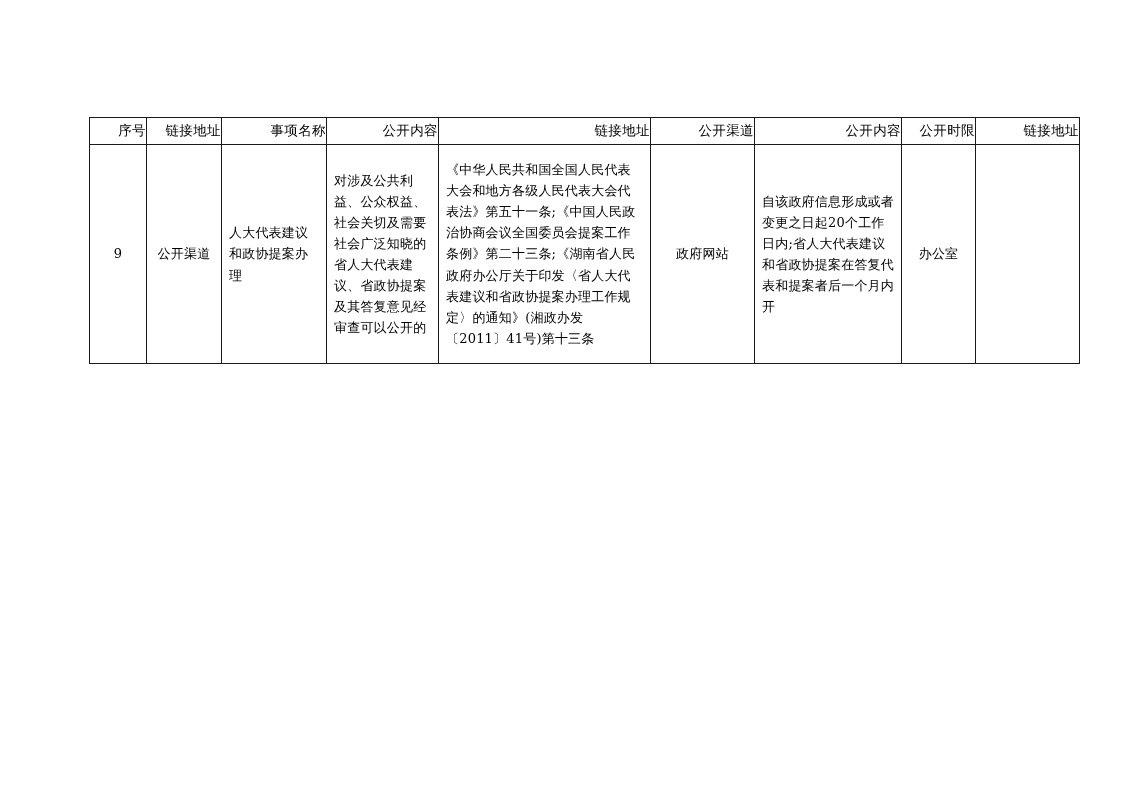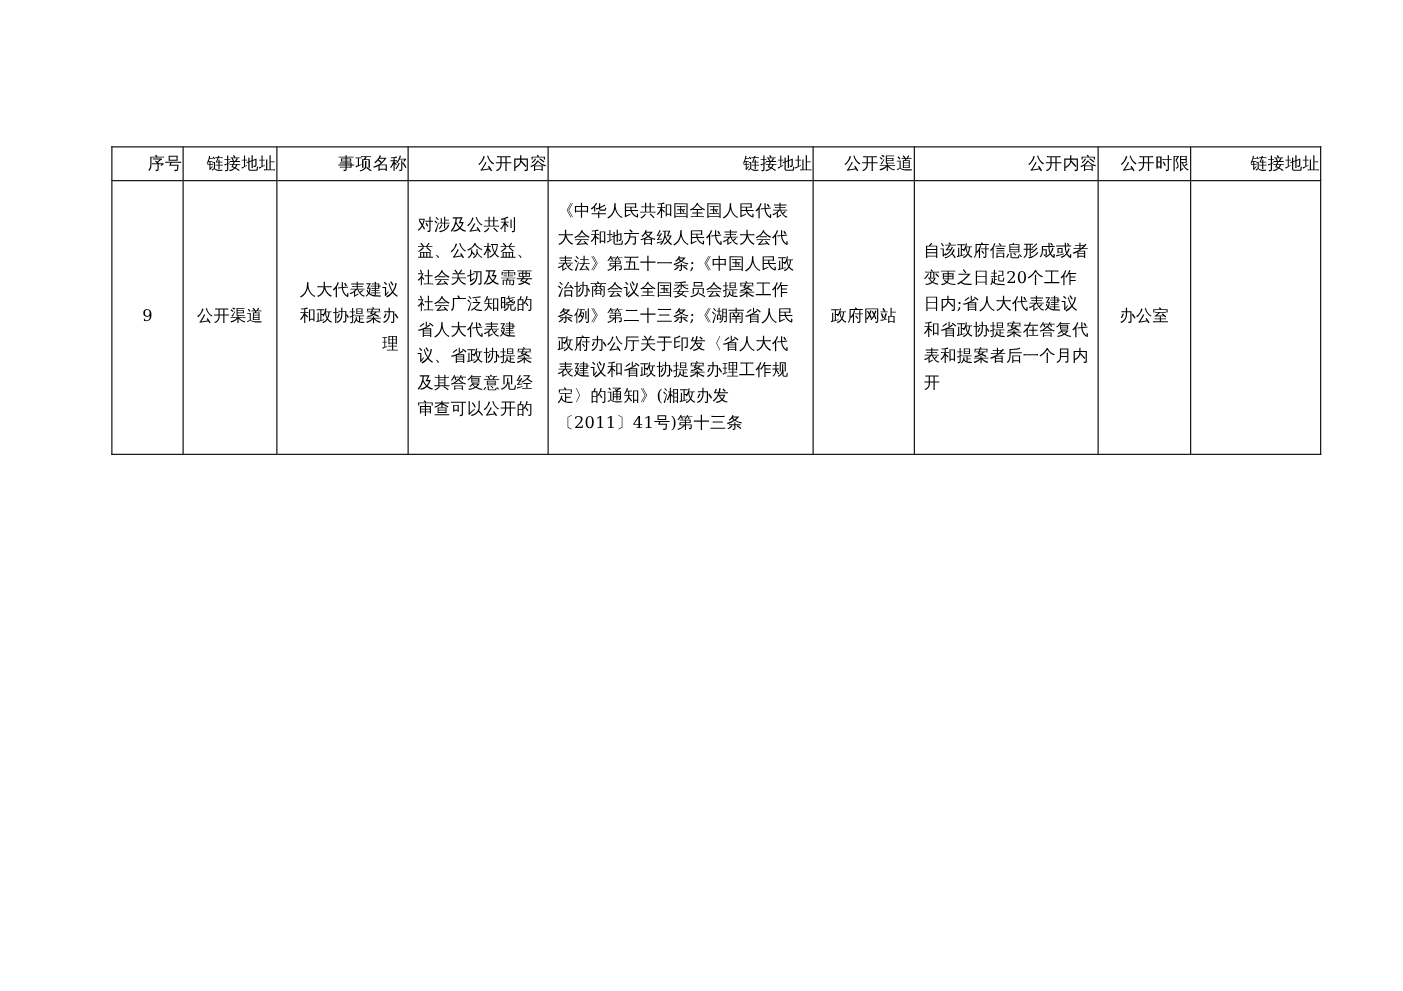--- a/index.html
+++ b/index.html
@@ -52,39 +52,40 @@
     margin-top: 31px;
   }
   .cell-inner {
     padding: 4px 7px;
   }
   .c-seq       { width: 57px;  text-align: center; }
   .c-category  { width: 75px;  text-align: center; }
   .c-name      { width: 105px; }
   .c-content   { width: 112px; }
   .c-basis     { width: 212px; }
-  .c-channel   { width: 81px;  text-align: center; }
+  .c-channel   { width: 104px;  text-align: center; }
   .c-deadline  { width: 147px; }
   .c-resp      { width: 74px;  text-align: center; }
   .c-link      { width: 104px; }
 
   td.c-seq .cell-inner,
   td.c-category .cell-inner,
   td.c-channel .cell-inner,
   td.c-resp .cell-inner {
     text-align: center;
   }
   td.c-name .cell-inner,
   td.c-content .cell-inner,
   td.c-basis .cell-inner,
   td.c-deadline .cell-inner {
     text-align: left;
   }
   td.c-name .cell-inner {
-    text-align: right;
+    text-align: left;
+    font-family: Liberation Serif, serif;
   }
   .vtop { vertical-align: top; }
   .vmid { vertical-align: middle; }
   .body-text {
     display: block;
   }
 </style>
 </head>
 <body>
 

